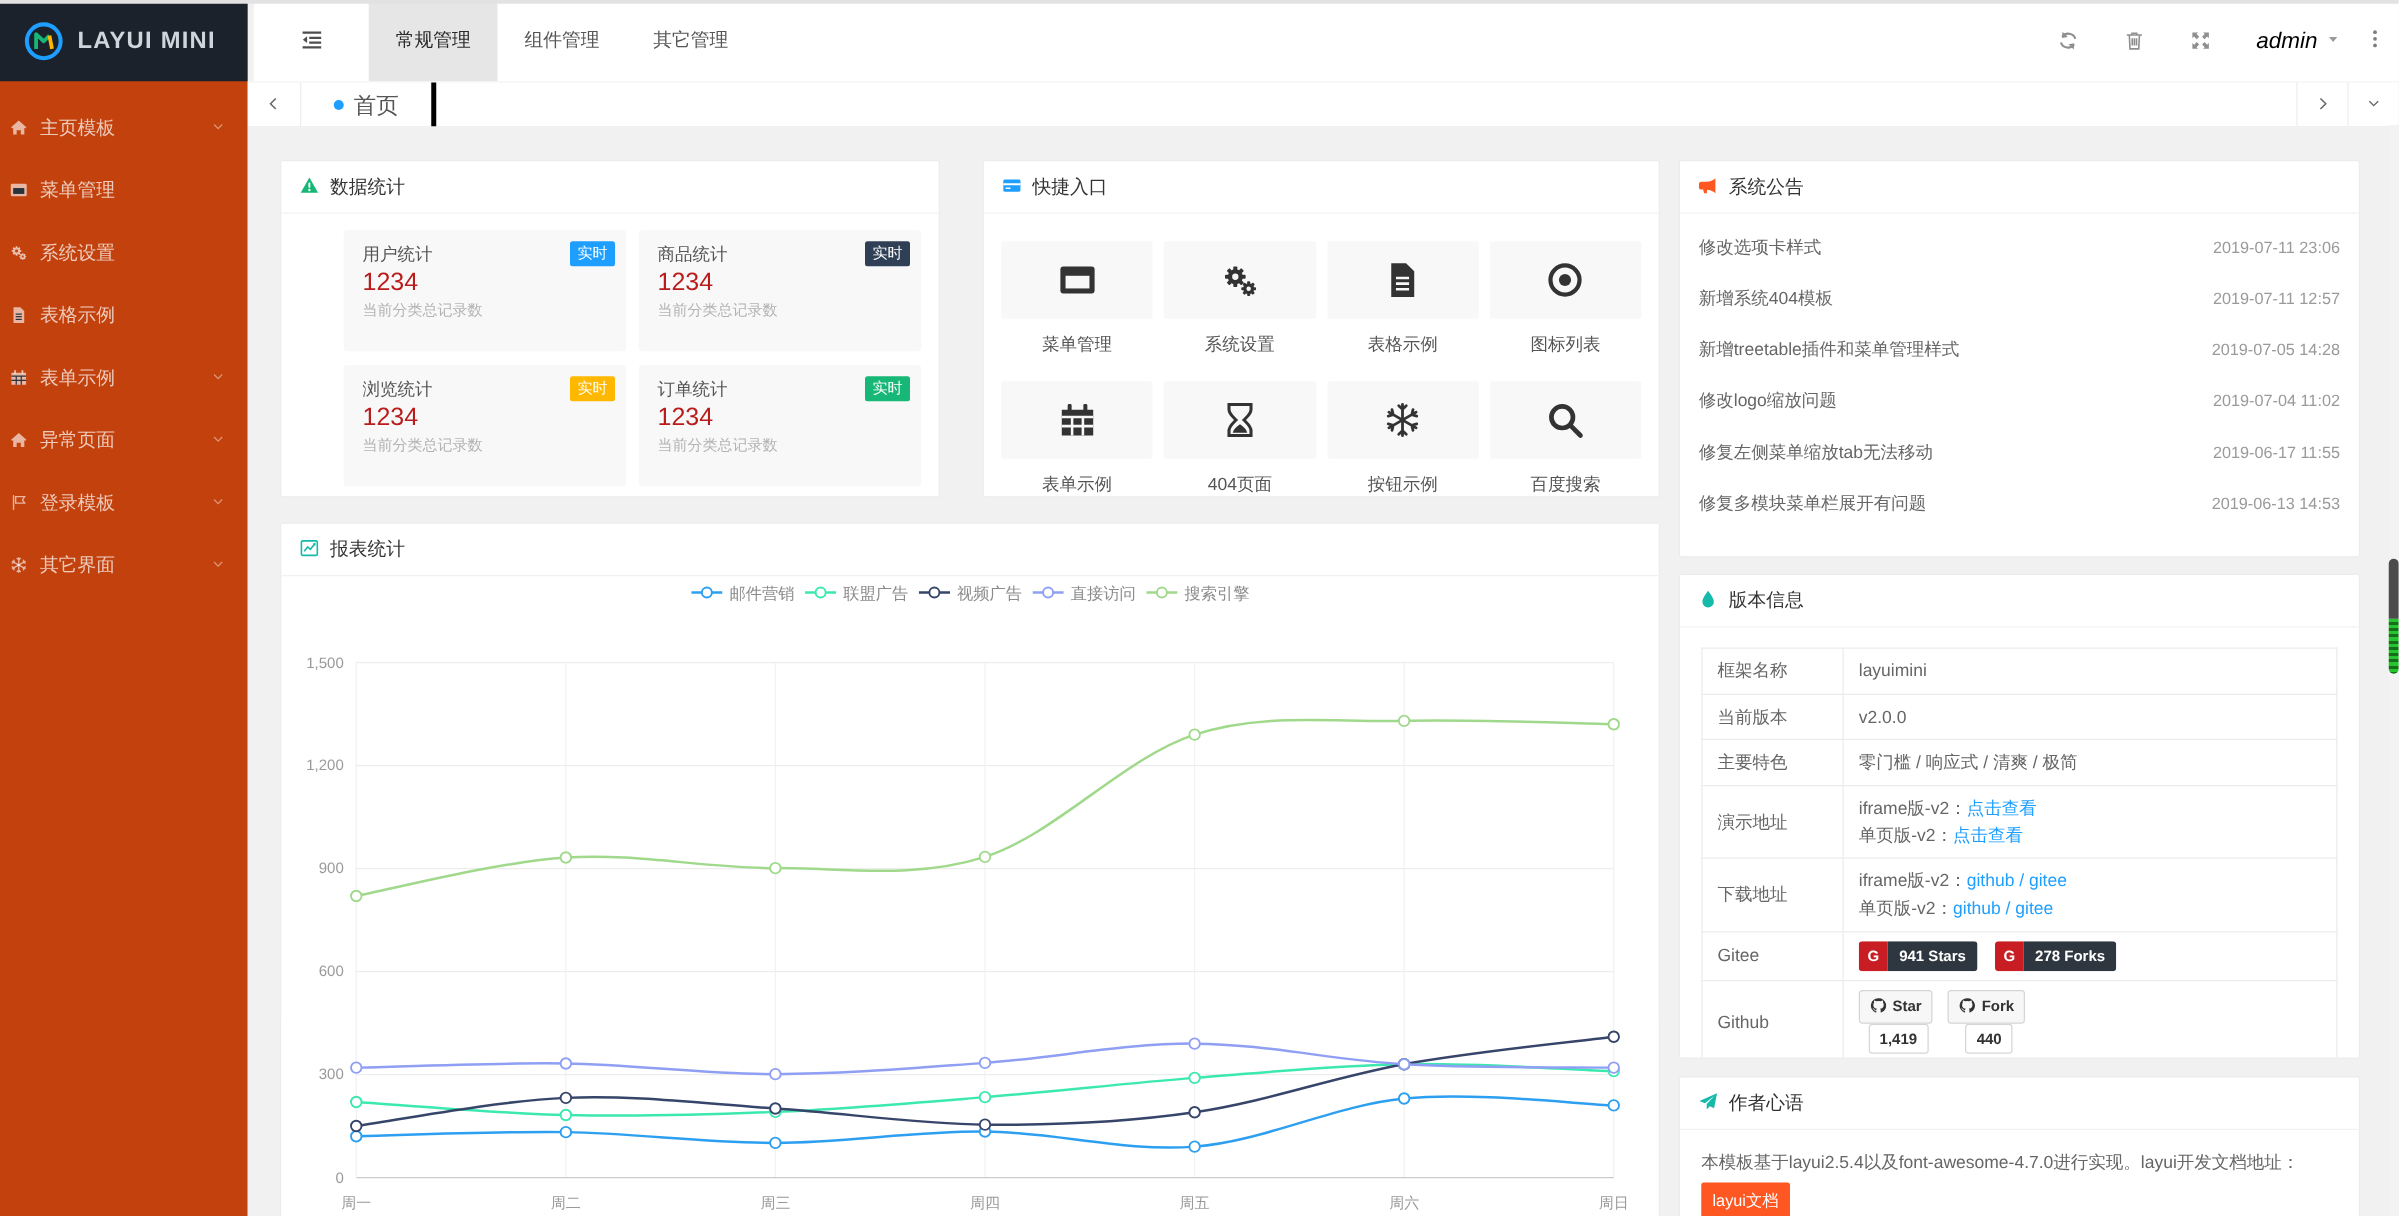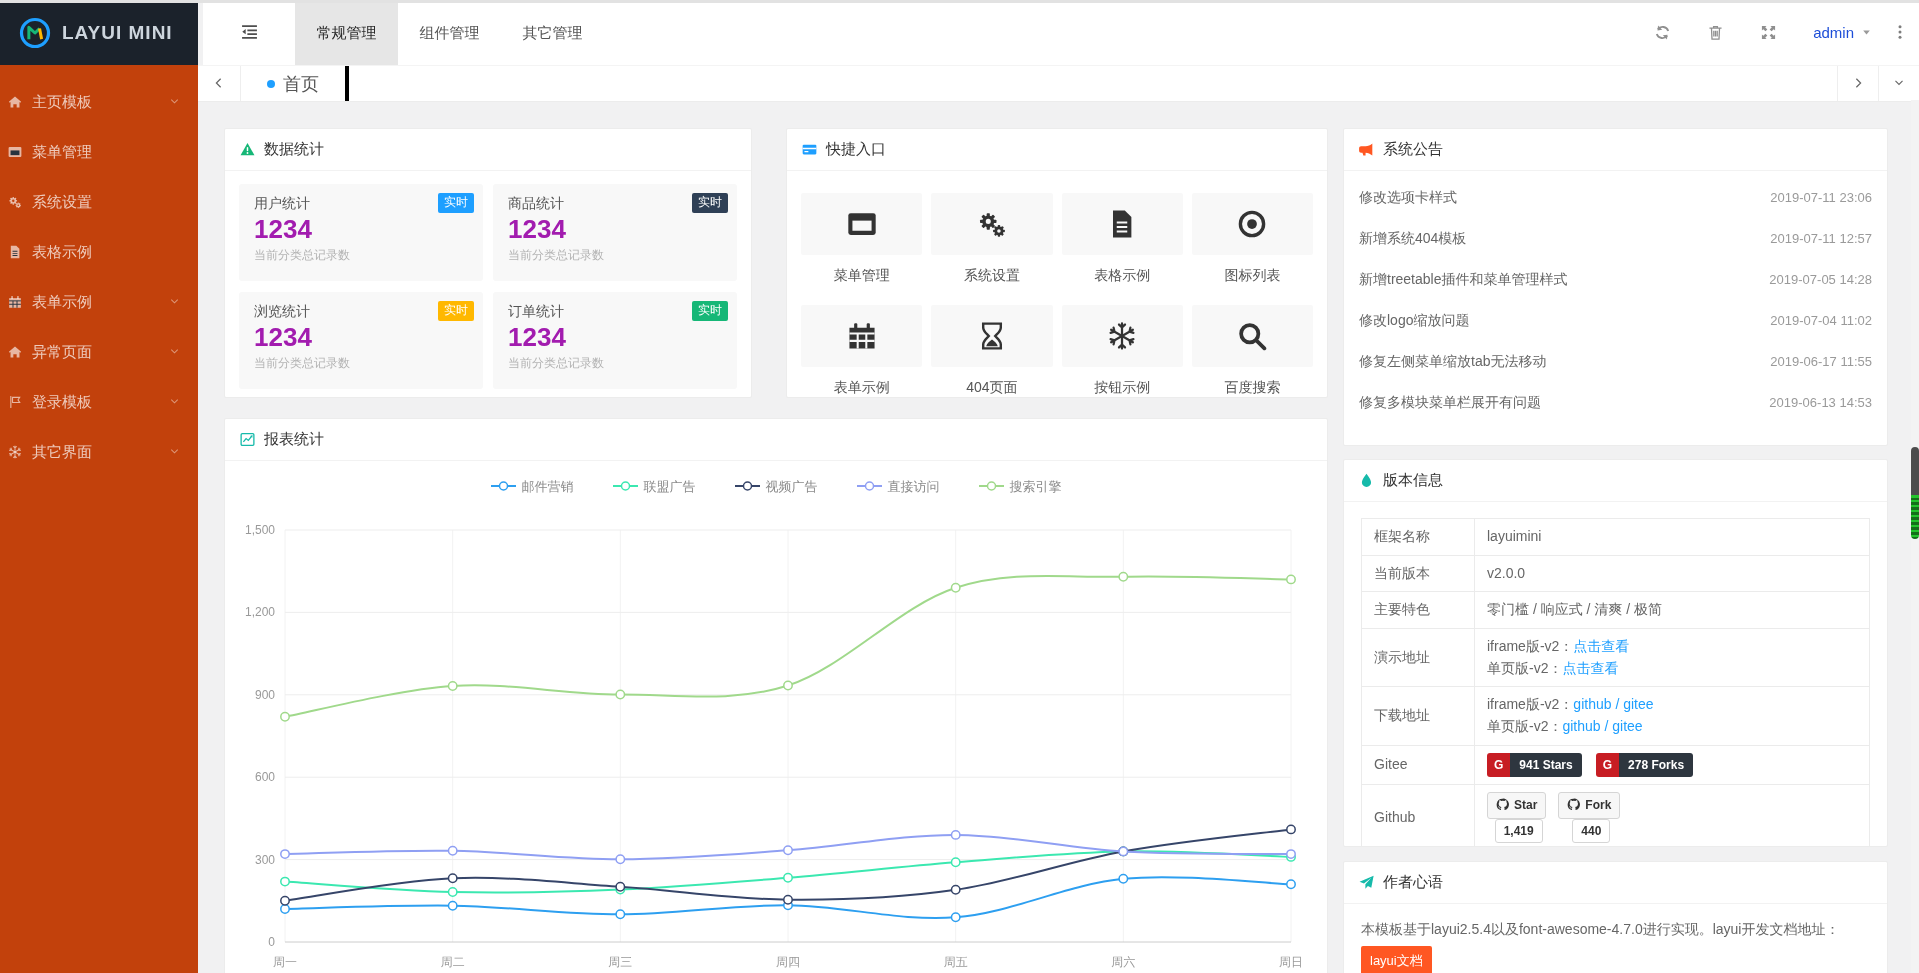--- a/index.html
+++ b/index.html
@@ -23,21 +23,21 @@
 
   
   .header{position:absolute;left:203px;top:0;width:1721px;height:65px;background:#fff;z-index:30;}
   .header-inner{display:flex;align-items:stretch;height:65px;}
   .hamburger{width:92px;display:flex;align-items:center;justify-content:center;
     font-size:17px;color:#4e4e4e;cursor:pointer;}
   .htab{width:103px;text-align:center;line-height:65px;font-size:15px;color:#555;cursor:pointer;}
   .htab.active{background:#e6e6e6;color:#2a2a2a;}
   .header-right{margin-left:auto;display:flex;align-items:center;padding-right:16px;}
   .hctl{font-size:17px;color:#8f8f8f;margin-right:36px;cursor:pointer;line-height:1;}
-  .admin-box{display:flex;align-items:center;color:#1d4ed8;font-size:15px;cursor:pointer;margin-right:20px;}
+  .admin-box{display:flex;align-items:center;color:#000000;font-size:18px;cursor:pointer;margin-right:20px;font-style:italic;}
   .admin-box .caret{font-size:11px;color:#9a9a9a;margin-left:7px;}
   .dots{font-size:16px;color:#7d7d7d;cursor:pointer;}
 
   
   .tabbar{position:absolute;left:198px;top:65px;width:1721px;height:35px;background:#fff;
     border-top:1px solid #f4f4f4;border-bottom:1px solid #ececec;z-index:29;display:flex;}
   .tb-btn{width:42px;display:flex;align-items:center;justify-content:center;color:#666;
     font-size:12px;cursor:pointer;}
   .tb-btn.l{border-right:1px solid #eee;}
   .tab-home{width:104px;display:flex;align-items:center;justify-content:center;gap:8px;
@@ -53,24 +53,24 @@
   .p-title{font-size:15px;color:#333;}
 
   #panel-stats{left:224px;top:128px;width:526px;height:268px;}
   #panel-quick{left:786px;top:128px;width:540px;height:268px;}
   #panel-report{left:224px;top:418px;width:1102px;height:600px;}
   #panel-notice{left:1343px;top:128px;width:543px;height:316px;}
   #panel-version{left:1343px;top:459px;width:543px;height:386px;}
   #panel-author{left:1343px;top:861px;width:543px;height:150px;}
 
   
-  .stats-body{padding:13px 14px;display:grid;grid-template-columns:1fr 1fr;gap:11px 10px;}
+  .stats-body{padding:13px 14px;display:grid;grid-template-columns:1fr 1fr;gap:11px 10px;margin-left:36px;}
   .stat-card{position:relative;background:#f8f8f8;border-radius:3px;height:97px;padding:11px 15px;box-sizing:border-box;}
   .stat-label{font-size:14px;color:#555;}
-  .stat-value{font-size:26px;color:#a21caf;margin-top:2px;line-height:1.15;font-weight:bold;}
+  .stat-value{font-size:20px;color:#b91c1c;margin-top:2px;line-height:1.15;}
   .stat-desc{font-size:12px;color:#b3b3b3;margin-top:2px;}
   .stat-badge{position:absolute;top:9px;right:9px;color:#fff;font-size:12px;padding:2px 6px;border-radius:2px;line-height:1.3;}
 
   
   .quick-body{padding:22px 14px 0;display:grid;grid-template-columns:repeat(4,1fr);gap:0 9px;}
   .quick-item{text-align:center;cursor:pointer;}
   .qbox{height:62px;background:#f8f8f8;border-radius:2px;display:flex;align-items:center;justify-content:center;
     font-size:30px;color:#333;--hole:#f8f8f8;}
   .qlabel{font-size:14px;color:#555;margin:12px 0 20px;}
 
@@ -94,21 +94,21 @@
     border-radius:3px;padding:2px 8px;font-size:12px;font-weight:bold;color:#333;cursor:pointer;}
   .gh-count{border:1px solid #d5d5d5;background:#fff;border-radius:3px;padding:2px 8px;font-size:12px;
     font-weight:bold;color:#333;margin-left:4px;cursor:pointer;}
 
   
   .author-body{padding:13px 17px;font-size:14px;color:#666;line-height:1.8;}
   .doc-badge{display:inline-block;background:#FF5722;color:#fff;font-size:13px;padding:3px 9px;border-radius:2px;cursor:pointer;margin:4px 0 8px;}
 
   
   .chart-wrap{position:absolute;left:0;top:41px;width:1102px;height:559px;}
-  .legend{position:absolute;left:0;right:0;top:18px;display:flex;justify-content:center;gap:39px;z-index:5;text-align:right;}
+  .legend{position:absolute;left:0;right:0;top:6px;display:flex;justify-content:center;gap:8px;z-index:5;text-align:right;}
   .legend-item{display:flex;align-items:center;gap:6px;font-size:13px;color:#8b8b8b;cursor:pointer;}
 
   
   .scroll-track{position:absolute;right:0;top:100px;width:8px;height:873px;background:#f3f3f3;z-index:55;}
   .scroll-thumb{position:absolute;left:0;width:8px;top:347px;height:92px;cursor:pointer;}
   .scroll-thumb .st-top{height:48px;background:#4c4c4c;border-radius:4px 4px 0 0;}
   .scroll-thumb .st-bot{height:44px;border-radius:0 0 4px 4px;
     background:repeating-linear-gradient(180deg,#25c52d 0 2.5px,#156f19 2.5px 5px);}
 </style>
 </head>

